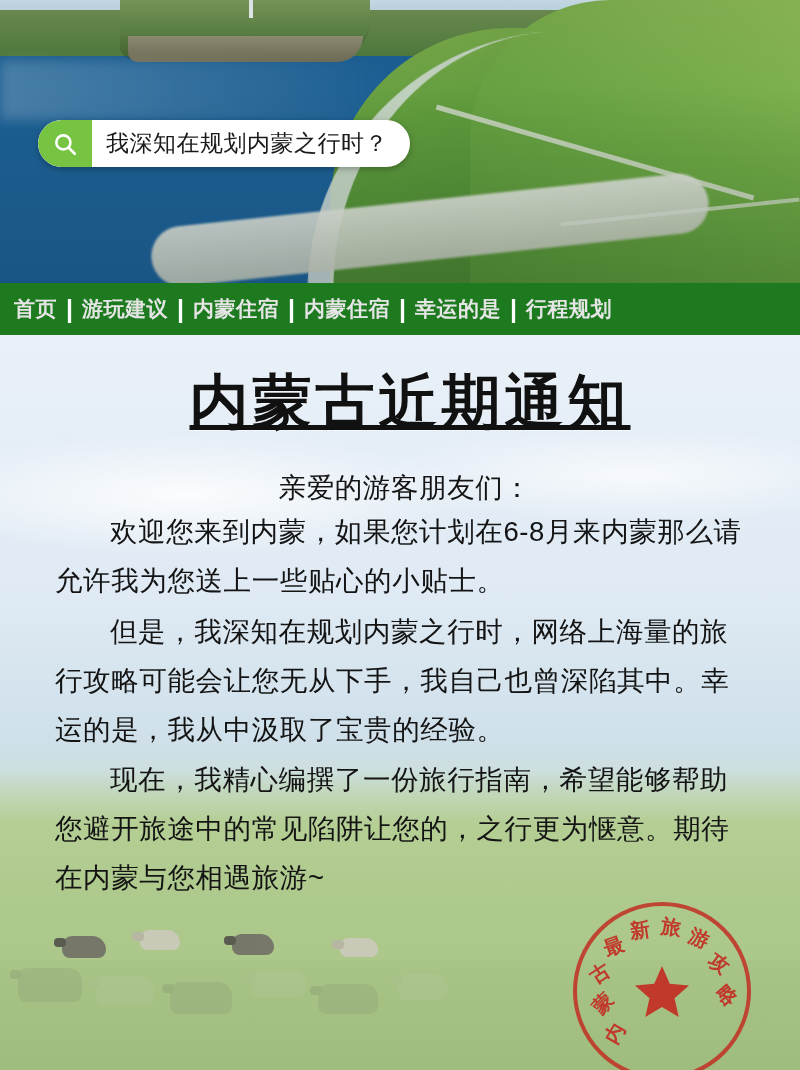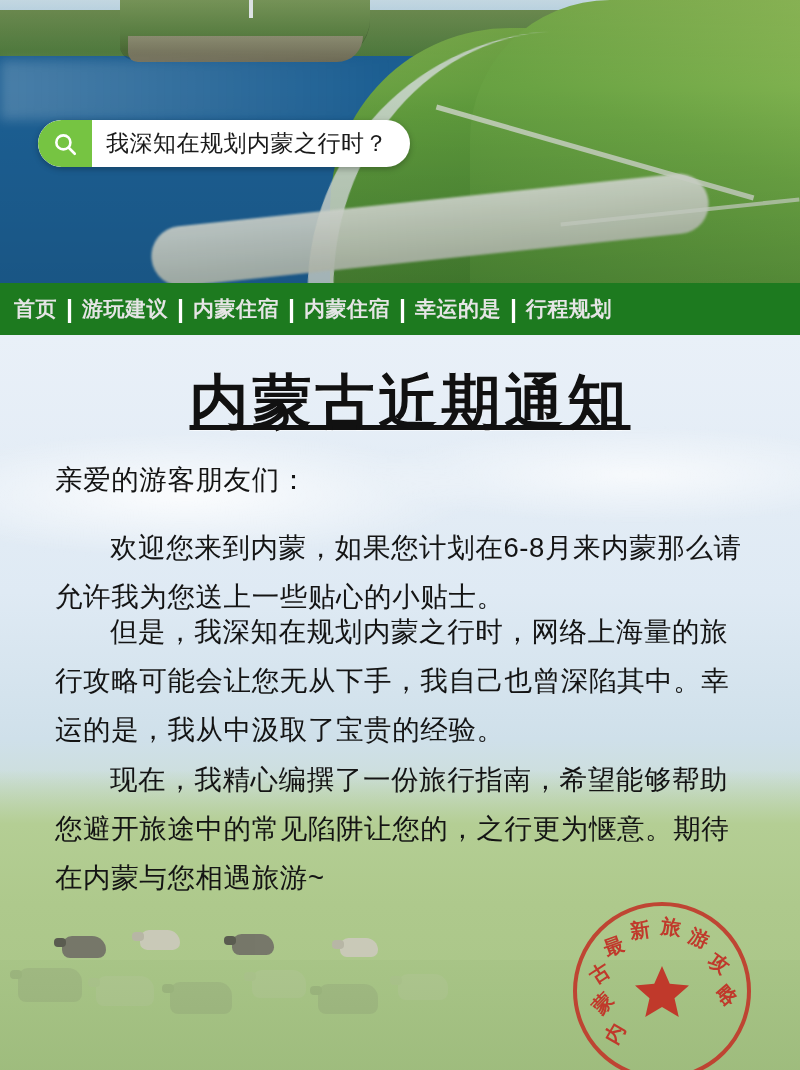--- a/index.html
+++ b/index.html
@@ -248,22 +248,22 @@
 
   .para {
     position: absolute;
     left: 55px;
     width: 700px;
     font-size: 27.5px;
     line-height: 49px;
     color: #141414;
     letter-spacing: .6px;
   }
-  .p1 { top: 120px; }
-  .p2 { top: 188px; text-indent: 2em; }
+  .p1 { top: 128px; text-align: center; }
+  .p2 { top: 172px; text-indent: 2em; }
   .p3 { top: 272px; text-indent: 2em; }
   .p4 { top: 420px; text-indent: 2em; }
 
   
   .stamp {
     position: absolute;
     left: 573px; top: 567px;
     width: 178px; height: 178px;
   }
   .stamp .ring {

